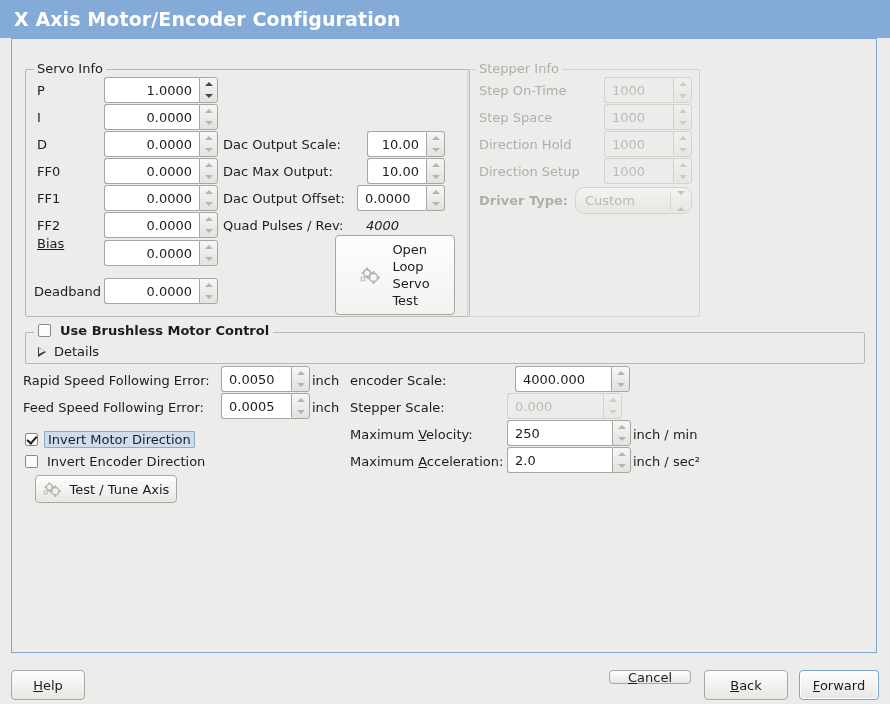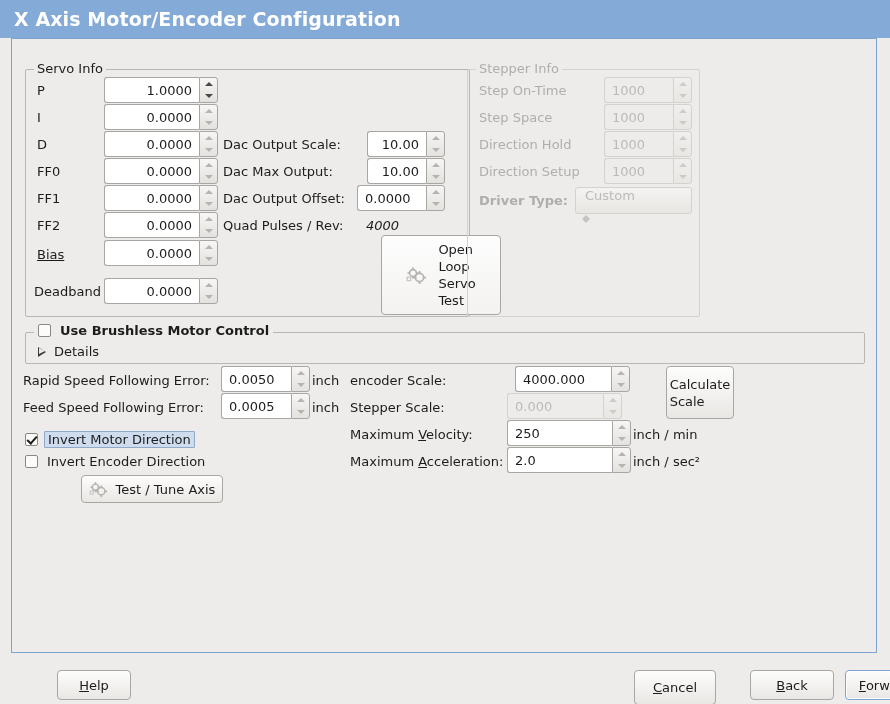--- a/index.html
+++ b/index.html
@@ -87,43 +87,42 @@
   .spin.faded .btns .dn::after{border-top-color:#b6b4b0;}
   
   .spin.disabled .entry{background:#edecea;color:#bcbab7;border-color:#d4d2cf;}
   .spin.disabled .btns{border-color:#d4d2cf;background:linear-gradient(#f0efed,#e9e7e4);}
   .spin.disabled .btns .up::after{border-bottom-color:#cdcbc8;}
   .spin.disabled .btns .dn::after{border-top-color:#cdcbc8;}
 
   
   .combo{
     position:absolute;height:27px;box-sizing:border-box;
-    border:1px solid #d4d2cf;border-radius:3px;
+    border:1px solid #d4d2cf;border-radius:9px;
     background:linear-gradient(#f4f3f1,#e8e6e3);
-    display:flex;align-items:flex-start;flex-direction:column;
+    display:flex;align-items:center;
   }
   .combo .val{flex:1 1 auto;padding-left:9px;font-size:13px;color:#bcbab7;}
   .combo .sep{width:1px;align-self:stretch;background:#d8d6d3;margin:3px 0;}
   .combo .arrows{width:20px;flex:0 0 20px;position:relative;}
   .combo .arrows::before,.combo .arrows::after{
     content:"";position:absolute;left:50%;transform:translateX(-50%);
     width:0;height:0;border-left:4px solid transparent;border-right:4px solid transparent;
   }
   .combo .arrows::before{top:6px;border-bottom:4px solid #c6c4c1;}
   .combo .arrows::after{bottom:6px;border-top:4px solid #c6c4c1;}
 
   
   .btn{
     position:absolute;box-sizing:border-box;
     border:1px solid #a9a7a3;border-radius:4px;
     background:linear-gradient(#fdfdfc,#e9e7e4);
     font-size:13px;color:#1c1c1c;
     display:flex;align-items:center;justify-content:center;
     cursor:default;
-    margin-left:46px;
   }
   .btn.focus{
     border-color:#7ba4d0;
     box-shadow:inset 0 0 0 1px #ffffff;
   }
 
   
   .gears{position:relative;display:inline-block;width:22px;height:20px;flex:0 0 22px;}
   .gears svg{position:absolute;left:0;top:0;}
 
@@ -189,21 +188,21 @@
     <div class="frame" style="left:13px;top:30px;width:445px;height:248px;">
       <div class="frame-title">Servo Info</div>
     </div>
 
     <div class="lbl" style="left:25px;top:44px;">P</div>
     <div class="lbl" style="left:25px;top:71px;">I</div>
     <div class="lbl" style="left:25px;top:98px;">D</div>
     <div class="lbl" style="left:25px;top:125px;">FF0</div>
     <div class="lbl" style="left:25px;top:152px;">FF1</div>
     <div class="lbl" style="left:25px;top:179px;">FF2</div>
-    <div class="lbl" style="left:25px;top:208px;text-decoration:underline;">Bias</div>
+    <div class="lbl" style="left:25px;top:197px;text-decoration:underline;">Bias</div>
     <div class="lbl" style="left:22px;top:245px;">Deadband</div>
 
     <div class="spin" style="left:92px;top:38px;width:114px;">
       <div class="entry right">1.0000</div>
       <div class="btns">
           <div class="ar up"></div>
           <div class="ar dn"></div>
         </div>
     </div>
     <div class="spin faded" style="left:92px;top:65px;width:114px;">
@@ -431,26 +430,20 @@
 
     <div class="lbl" style="left:338px;top:361px;">Stepper Scale:</div>
     <div class="spin disabled" style="left:495px;top:354px;width:115px;">
       <div class="entry">0.000</div>
       <div class="btns">
           <div class="ar up"></div>
           <div class="ar dn"></div>
         </div>
     </div>
 
-    <div class="btn" style="left:608px;top:327px;width:68px;height:53px;">
-      <span style="display:inline-block;text-align:left;line-height:17px;">
-        <span>Calculate</span><br>
-        <span>Scale</span>
-      </span>
-    </div>
 
     <div class="lbl" style="left:338px;top:388px;">Maximum <u>V</u>elocity:</div>
     <div class="spin faded" style="left:495px;top:381px;width:124px;">
       <div class="entry">250</div>
       <div class="btns">
           <div class="ar up"></div>
           <div class="ar dn"></div>
         </div>
     </div>
     <div class="lbl" style="left:621px;top:388px;">inch / min</div>
@@ -464,21 +457,21 @@
         </div>
     </div>
     <div class="lbl" style="left:621px;top:415px;">inch / sec²</div>
 
   </div>
 
   <div class="bottombar">
     <div class="btn" style="left:11px;top:15px;width:74px;height:30px;">
         <span><u>H</u>elp</span>
       </div>
-    <div class="btn" style="left:588px;top:15px;width:82px;height:35px;">
+    <div class="btn" style="left:609px;top:15px;width:82px;height:14px;">
         <span><u>C</u>ancel</span>
       </div>
     <div class="btn" style="left:704px;top:15px;width:84px;height:30px;">
         <span><u>B</u>ack</span>
       </div>
     <div class="btn focus" style="left:799px;top:15px;width:80px;height:30px;">
         <span><u>F</u>orward</span>
       </div>
   </div>
 

